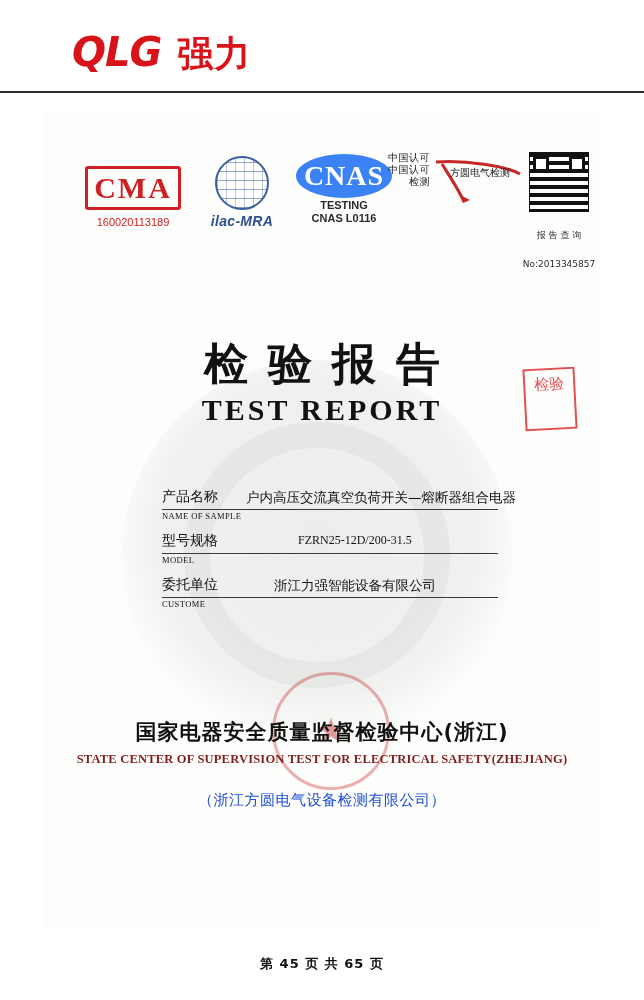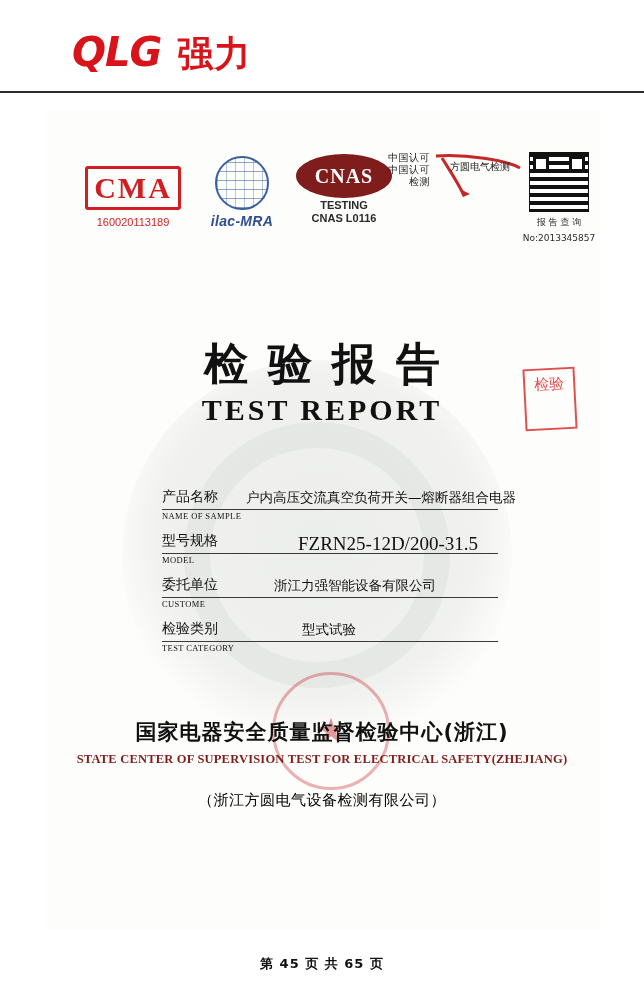--- a/index.html
+++ b/index.html
@@ -147,25 +147,25 @@
     color: #2f4f8f;
     letter-spacing: 0.3px;
   }
 
   
   .mark-cnas { left: 248px; top: 16px; width: 104px; }
   .cnas-ell {
     width: 96px; height: 44px;
     margin: 0 auto;
     border-radius: 50%;
-    background: #7f1d1d;
+    background: #3b82f6;
     color: #ffffff;
     font-family: "Liberation Serif", serif;
     font-weight: bold;
-    font-size: 20px;
+    font-size: 28px;
     line-height: 44px;
     letter-spacing: 1px;
   }
   .cnas-sub {
     margin-top: 2px;
     font-family: "Liberation Sans", sans-serif;
     font-weight: bold;
     font-size: 11px;
     color: #2b2b2b;
     line-height: 11px;
@@ -175,21 +175,21 @@
   .mark-cnascn { left: 300px; top: 14px; width: 86px; text-align: right; }
   .cnascn-cn {
     font-family: "DejaVu Sans", sans-serif;
     font-size: 10px;
     color: #1a1a1a;
     line-height: 12px;
     letter-spacing: 0.5px;
   }
 
   
-  .mark-fy { left: 386px; top: 12px; width: 96px; }
+  .mark-fy { left: 386px; top: 18px; width: 96px; }
   .fy-swoosh {
     position: relative;
     width: 92px; height: 48px;
     margin: 0 auto;
   }
   .fy-swoosh svg { display: block; }
   .fy-text {
     position: absolute;
     left: 18px; top: 10px;
     font-family: "DejaVu Sans", sans-serif;
@@ -217,21 +217,21 @@
     content:"";
     position: absolute;
     width: 16px; height: 16px;
     border: 3px solid #111;
     background: #fff;
     box-sizing: border-box;
   }
   .qr-box::before { left: 3px; top: 3px; }
   .qr-box::after  { right: 3px; top: 3px; }
   .qr-cap {
-    margin-top: 5px;
+    margin-top: 18px;
     font-family: "DejaVu Sans", sans-serif;
     font-size: 9px;
     color: #2b2b2b;
     line-height: 11px;
   }
 
   
   .title-cn {
     position: absolute;
     left: 0; top: 225px;
@@ -312,21 +312,21 @@
   }
   .field-value {
     position: absolute;
     top: 1px;
     font-family: "DejaVu Sans", sans-serif;
     font-size: 13.5px;
     color: #111;
     white-space: nowrap;
   }
   .fv-name  { left: 84px; }
-  .fv-model { left: 136px; font-family: "Liberation Serif", serif; font-size: 19px; text-align: right; }
+  .fv-model { left: 136px; font-family: "Liberation Serif", serif; font-size: 12px; text-align: right; }
   .fv-cust  { left: 112px; }
   .fv-cat   { left: 140px; }
 
   
   .org-block {
     position: absolute;
     left: 0; top: 608px;
     width: 556px;
     text-align: center;
   }
@@ -343,21 +343,21 @@
     font-weight: bold;
     font-size: 12.5px;
     letter-spacing: 0.2px;
     color: #7f1d1d;
   }
   .org-paren {
     margin-top: 24px;
     font-family: "DejaVu Sans", sans-serif;
     font-size: 15px;
     letter-spacing: 0.5px;
-    color: #000000;
+    color: #1d4ed8;
   }
 
   
   .org-seal {
     position: absolute;
     left: 228px;
     top: 562px;
     width: 118px;
     height: 118px;
     border-radius: 50%;
@@ -467,26 +467,20 @@
       <div class="field-value fv-model">FZRN25-12D/200-31.5</div>
     </div>
 
     <div class="field-row">
       <div class="field-line"></div>
       <div class="field-label">委托单位</div>
       <div class="field-sub">CUSTOME</div>
       <div class="field-value fv-cust">浙江力强智能设备有限公司</div>
     </div>
 
-    <div class="field-row">
-      <div class="field-line"></div>
-      <div class="field-label">检验类别</div>
-      <div class="field-sub">TEST CATEGORY</div>
-      <div class="field-value fv-cat">型式试验</div>
-    </div>
   </div>
 
   <div class="org-seal">
     <div class="star">★</div>
   </div>
 
   <div class="org-block">
     <div class="org-cn">国家电器安全质量监督检验中心(浙江)</div>
     <div class="org-en">STATE CENTER OF SUPERVISION TEST FOR ELECTRICAL SAFETY(ZHEJIANG)</div>
     <div class="org-paren">（浙江方圆电气设备检测有限公司）</div>

